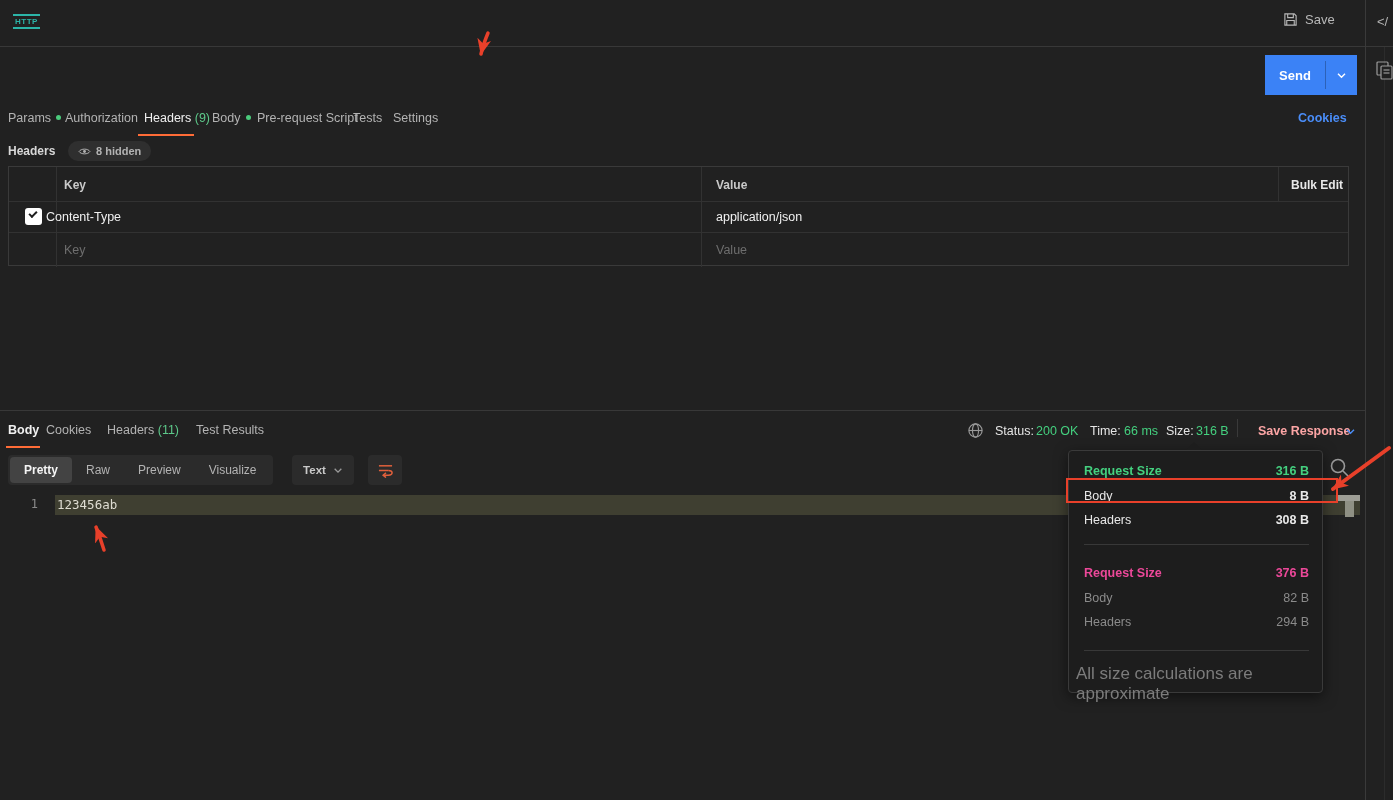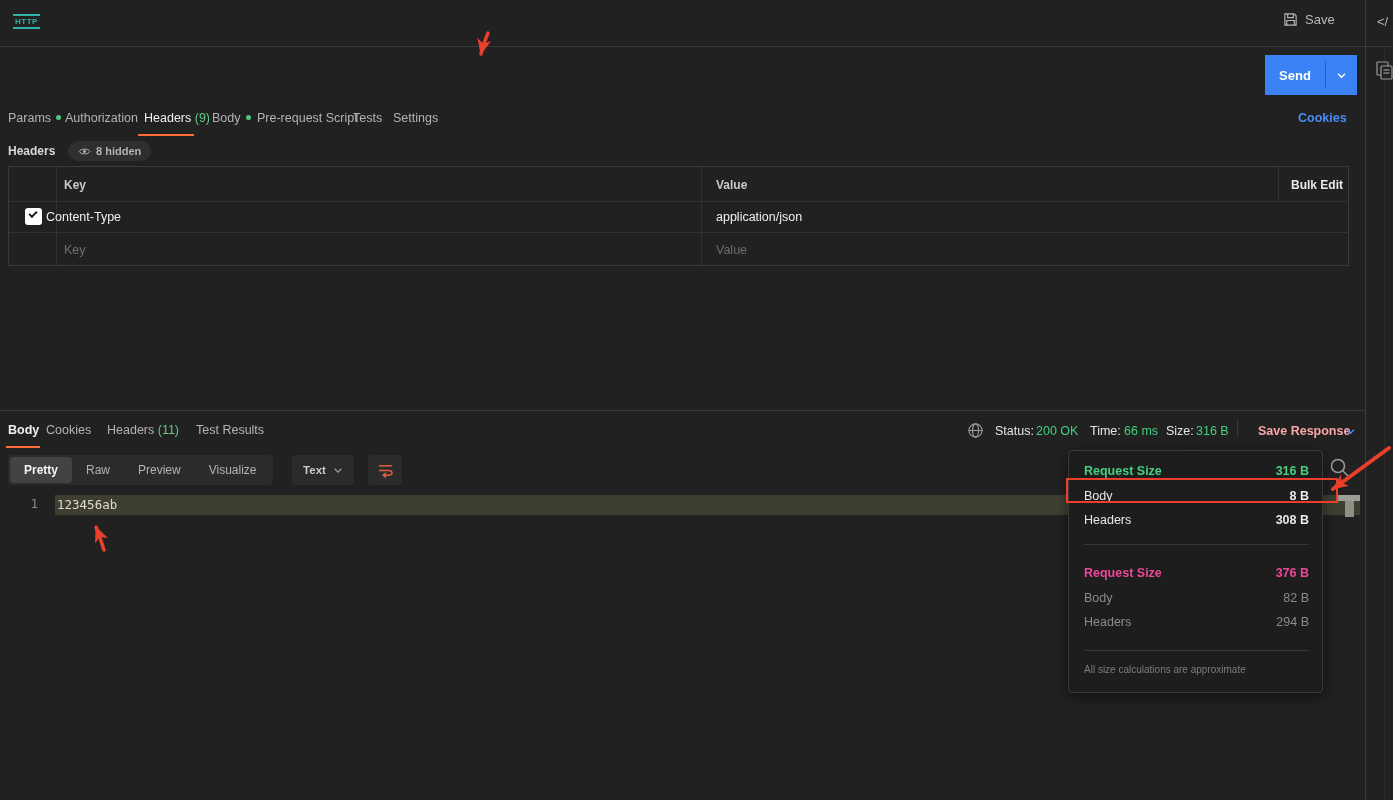--- a/index.html
+++ b/index.html
@@ -86,21 +86,21 @@
 
   
   .popup { position:absolute; left:1068px; top:450px; width:255px; height:243px; background:#1d1d1d; border:1px solid #3a3a3a; border-radius:4px; box-shadow:0 4px 14px rgba(0,0,0,.5); z-index:40; font-size:12.5px; }
   .popup-caret { position:absolute; left:1186px; top:442px; width:0; height:0; border-left:8px solid transparent; border-right:8px solid transparent; border-bottom:8px solid #1d1d1d; z-index:41; }
   .p-row { position:absolute; left:15px; width:225px; display:flex; justify-content:space-between; }
   .p-green { color:#44d07f; font-weight:bold; }
   .p-white { color:#e8e8e8; }
   .p-gray { color:#8b8b8b; }
   .p-gray-bold { color:#ec4899; font-weight:bold; }
   .p-divider { position:absolute; left:15px; width:225px; height:1px; background:#383838; }
-  .p-foot { position:absolute; left:15px; width:230px; color:#7c7c7c; font-size:10px; }
+  .p-foot { position:absolute; left:7px; width:230px; color:#7c7c7c; font-size:17px; }
 
   
   .red-rect { position:absolute; left:1066px; top:478px; width:272px; height:25px; border:2px solid #e8402a; z-index:45; pointer-events:none; }
   .anno-svg { position:absolute; left:0; top:0; width:1393px; height:800px; z-index:50; pointer-events:none; }
 </style>
 </head>
 <body>
 
 <div class="page">
 

